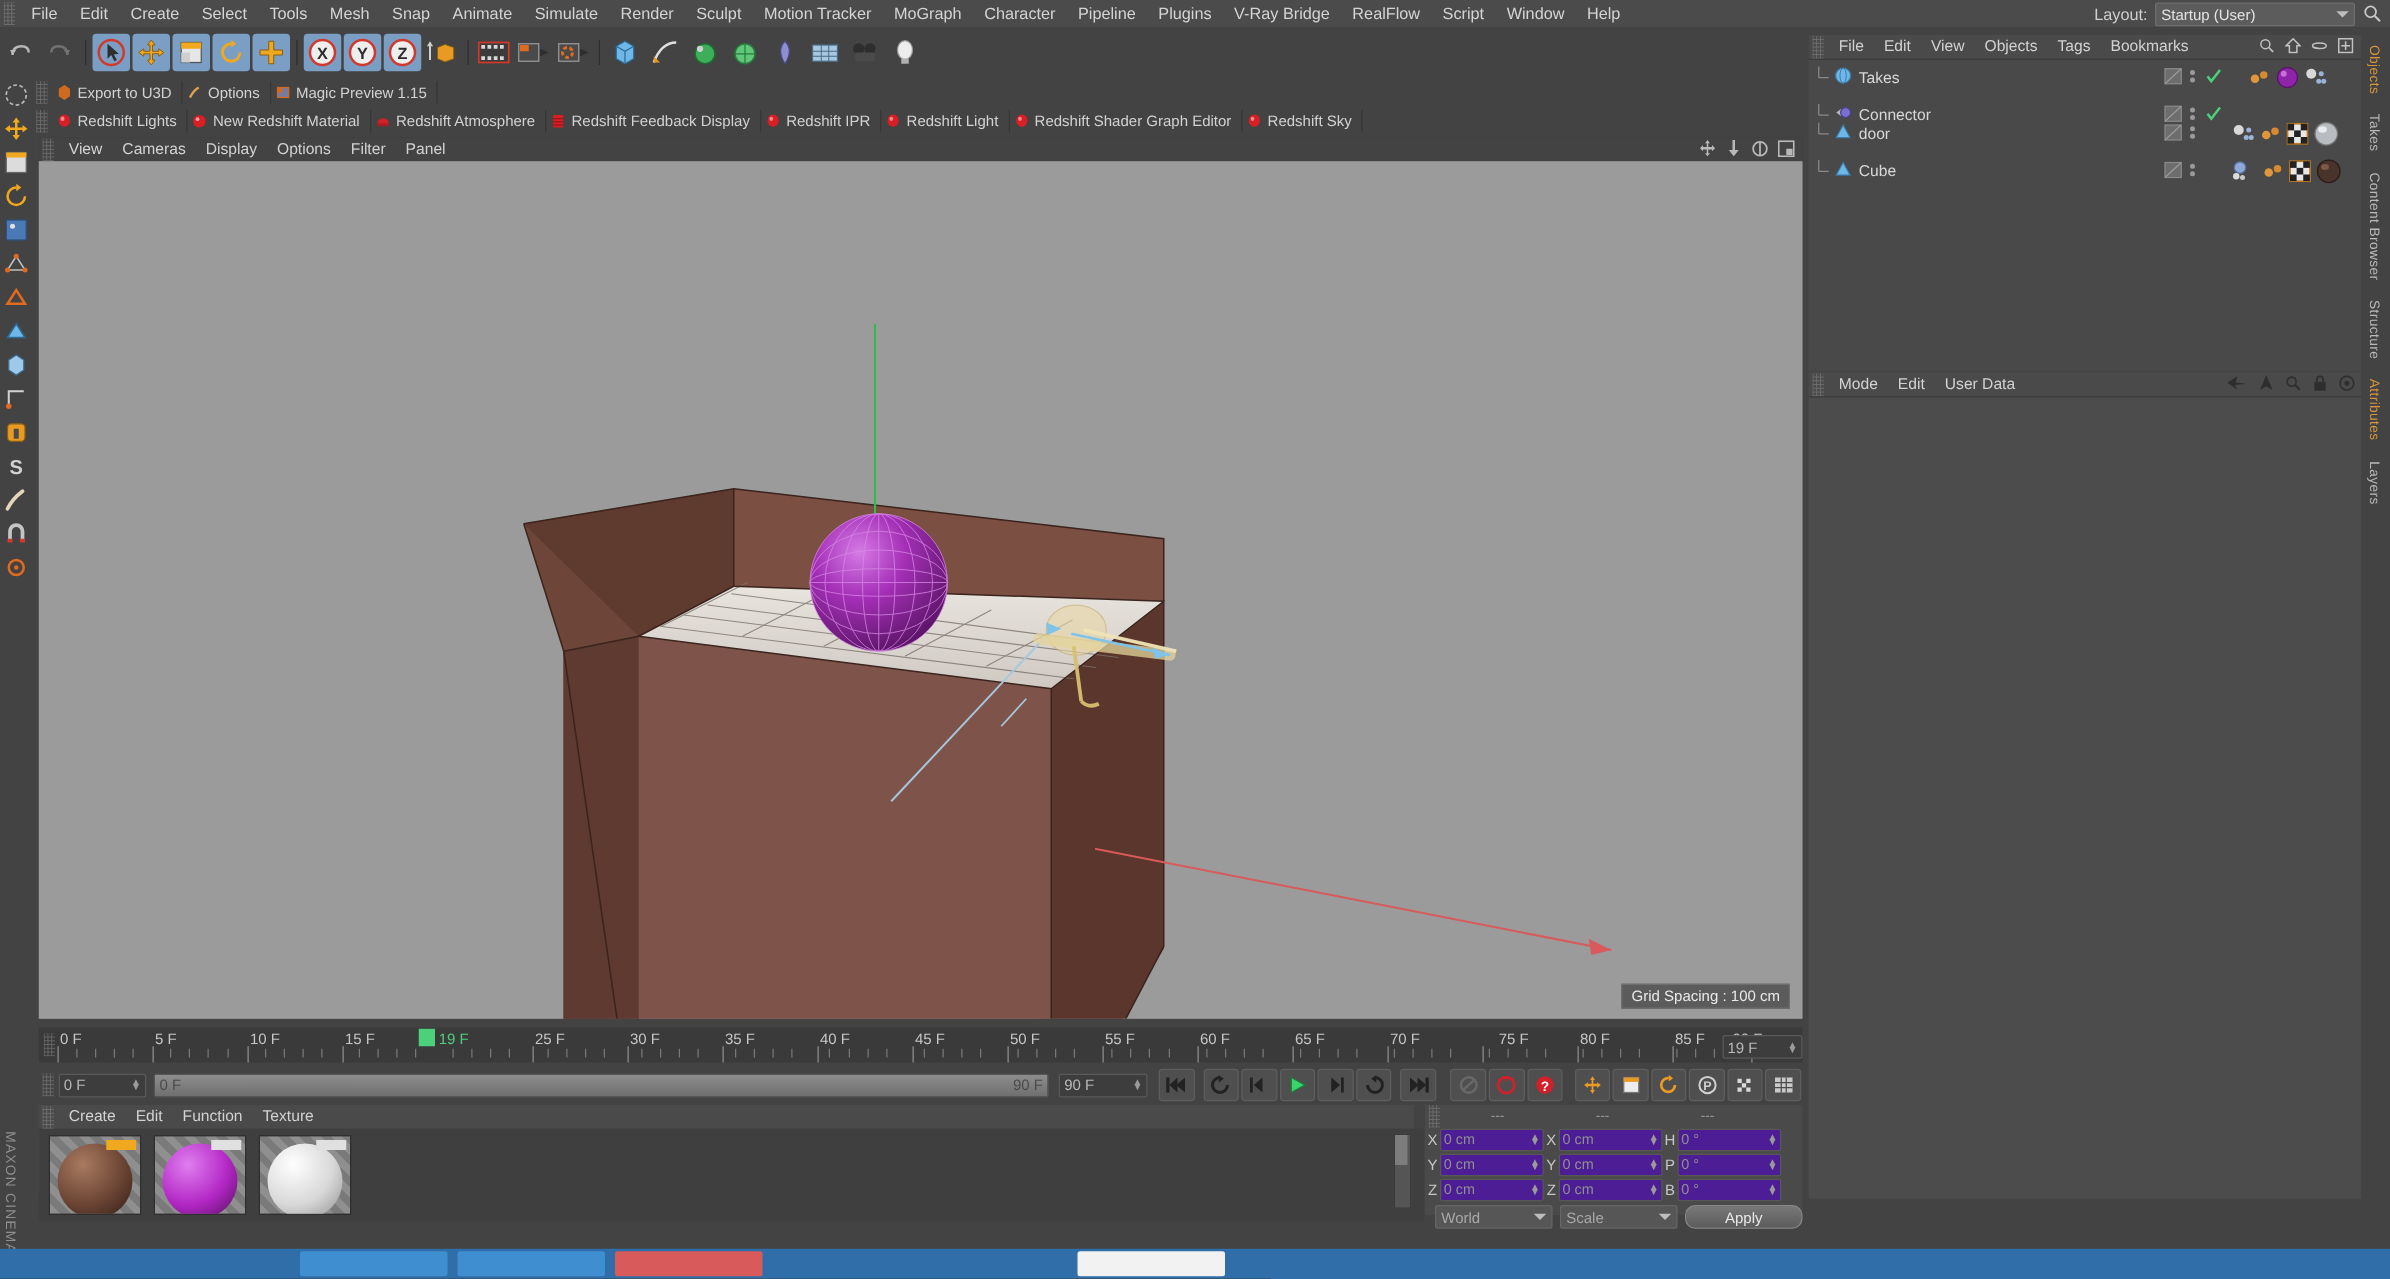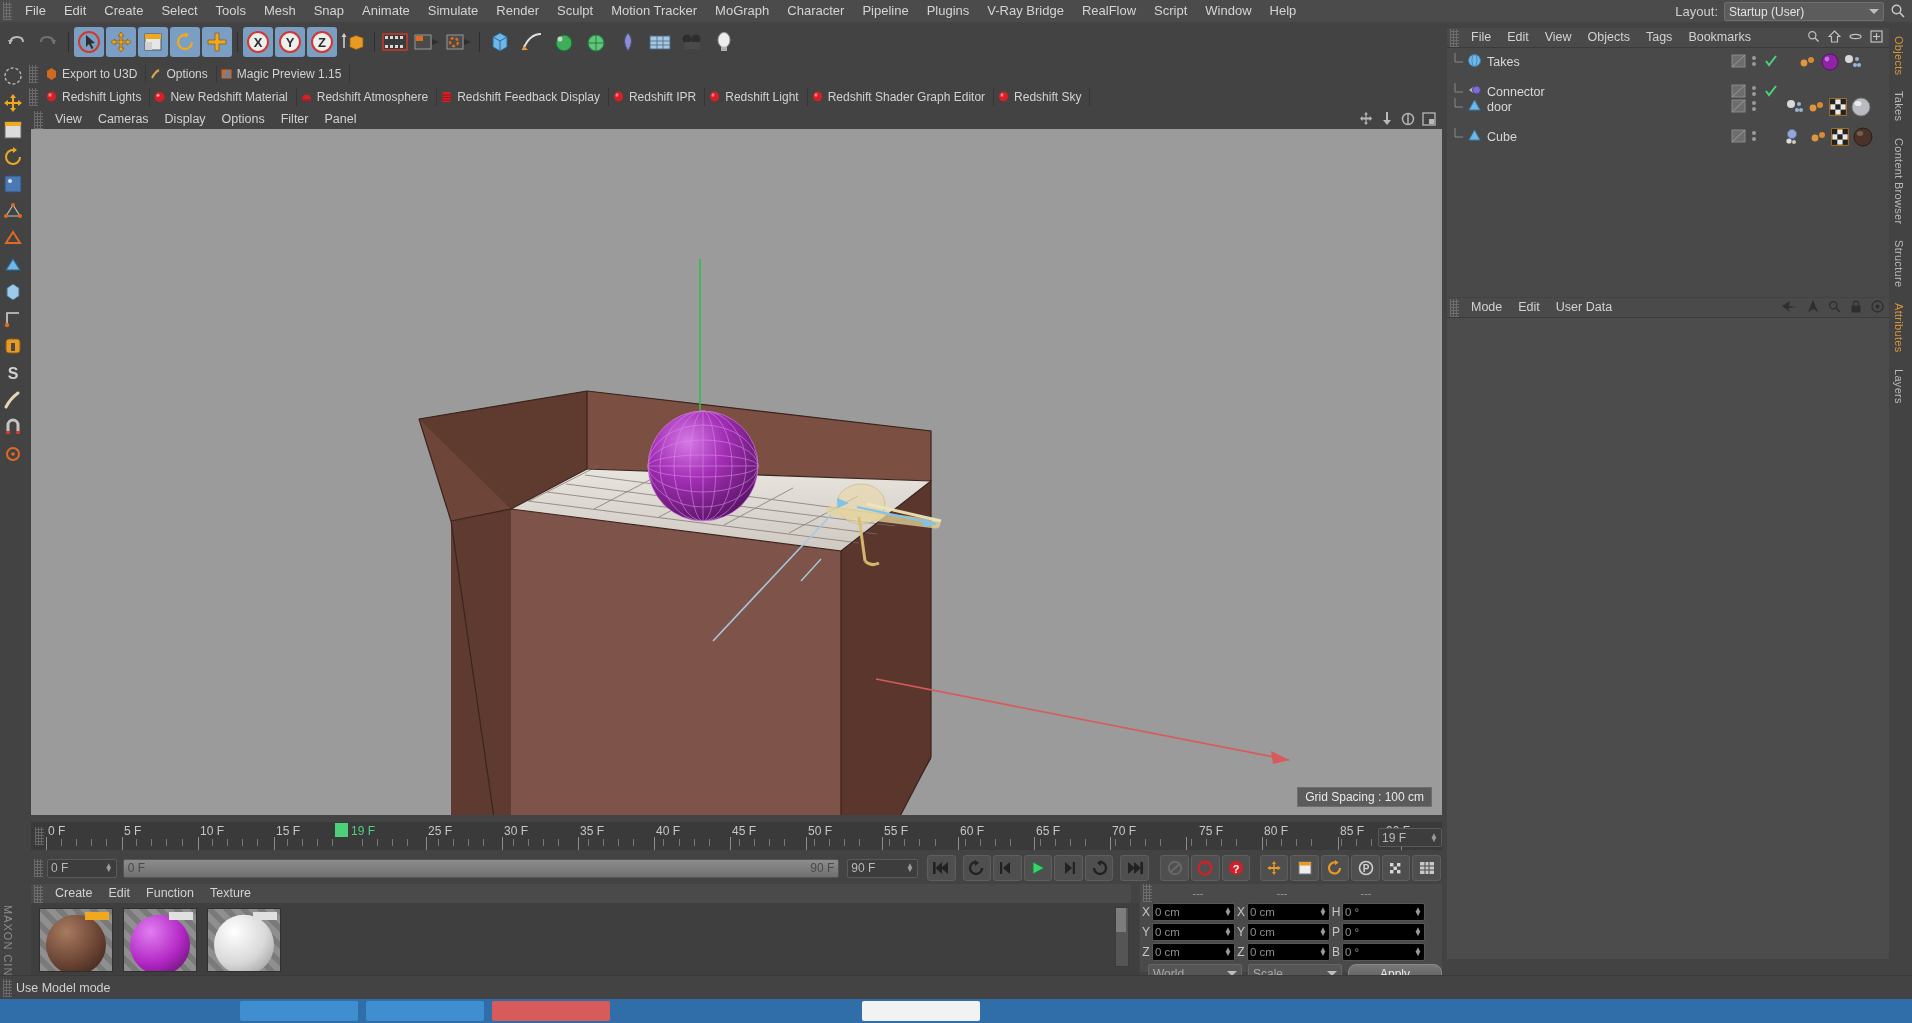--- a/index.html
+++ b/index.html
@@ -107,21 +107,21 @@
            transform:translate(-50%,-42%);}
   .matname{position:absolute;right:3px;top:3px;width:24px;height:8px;background:#e0e0e0;}
   .matname.sel{background:#f0a81e;}
 
   
   .coordpanel{position:absolute;left:1140px;top:884px;width:302px;height:88px;background:#4a4a4a;}
   .coordhead{height:17px;display:flex;align-items:center;font-size:11px;color:#9a9a9a;}
   .ch{width:84px;text-align:center;}
   .coordrow{display:flex;align-items:center;height:19px;margin-top:1px;}
   .axlbl{width:12px;font-size:12px;color:#c6c6c6;text-align:center;}
-  .cfield{width:77px;height:16px;background:#000000;border:1px solid #575757;border-radius:2px;
+  .cfield{width:77px;height:16px;background:#4c1d95;border:1px solid #575757;border-radius:2px;
           display:flex;align-items:center;justify-content:space-between;padding:0 2px;
           font-size:11.5px;color:#8f8f8f;}
   .combo{height:17px;background:#565656;border:1px solid #666;border-radius:2px;
          display:flex;align-items:center;justify-content:space-between;padding:0 4px;
          font-size:12px;color:#a8a8a8;}
   .applybtn{height:17px;background:linear-gradient(#787878,#5c5c5c);border:1px solid #888;
             border-radius:8px;display:flex;align-items:center;justify-content:center;
             font-size:12px;color:#e8e8e8;}
 
   
@@ -1306,24 +1306,20 @@
         <span class="caret"></span>
       </div>
       <div class="applybtn" style="width:92px;">
         <span>Apply</span>
       </div>
     </div>
   </div>
 
   <div class="brandtext">MAXON CINEMA 4D</div>
 
-  <div class="statusbar">
-    <div class="grip"></div>
-    <span style="font-size:12.5px;color:#d2d2d2;">Use Model mode</span>
-  </div>
 
   <div class="taskbar">
     <div class="tbitem" style="left:240px;width:118px;"></div>
     <div class="tbitem" style="left:366px;width:118px;"></div>
     <div class="tbitem" style="left:492px;width:118px;background:#d85a5a;"></div>
     <div class="tbitem" style="left:862px;width:118px;background:#f2f2f2;"></div>
   </div>
 
 </div>
 

